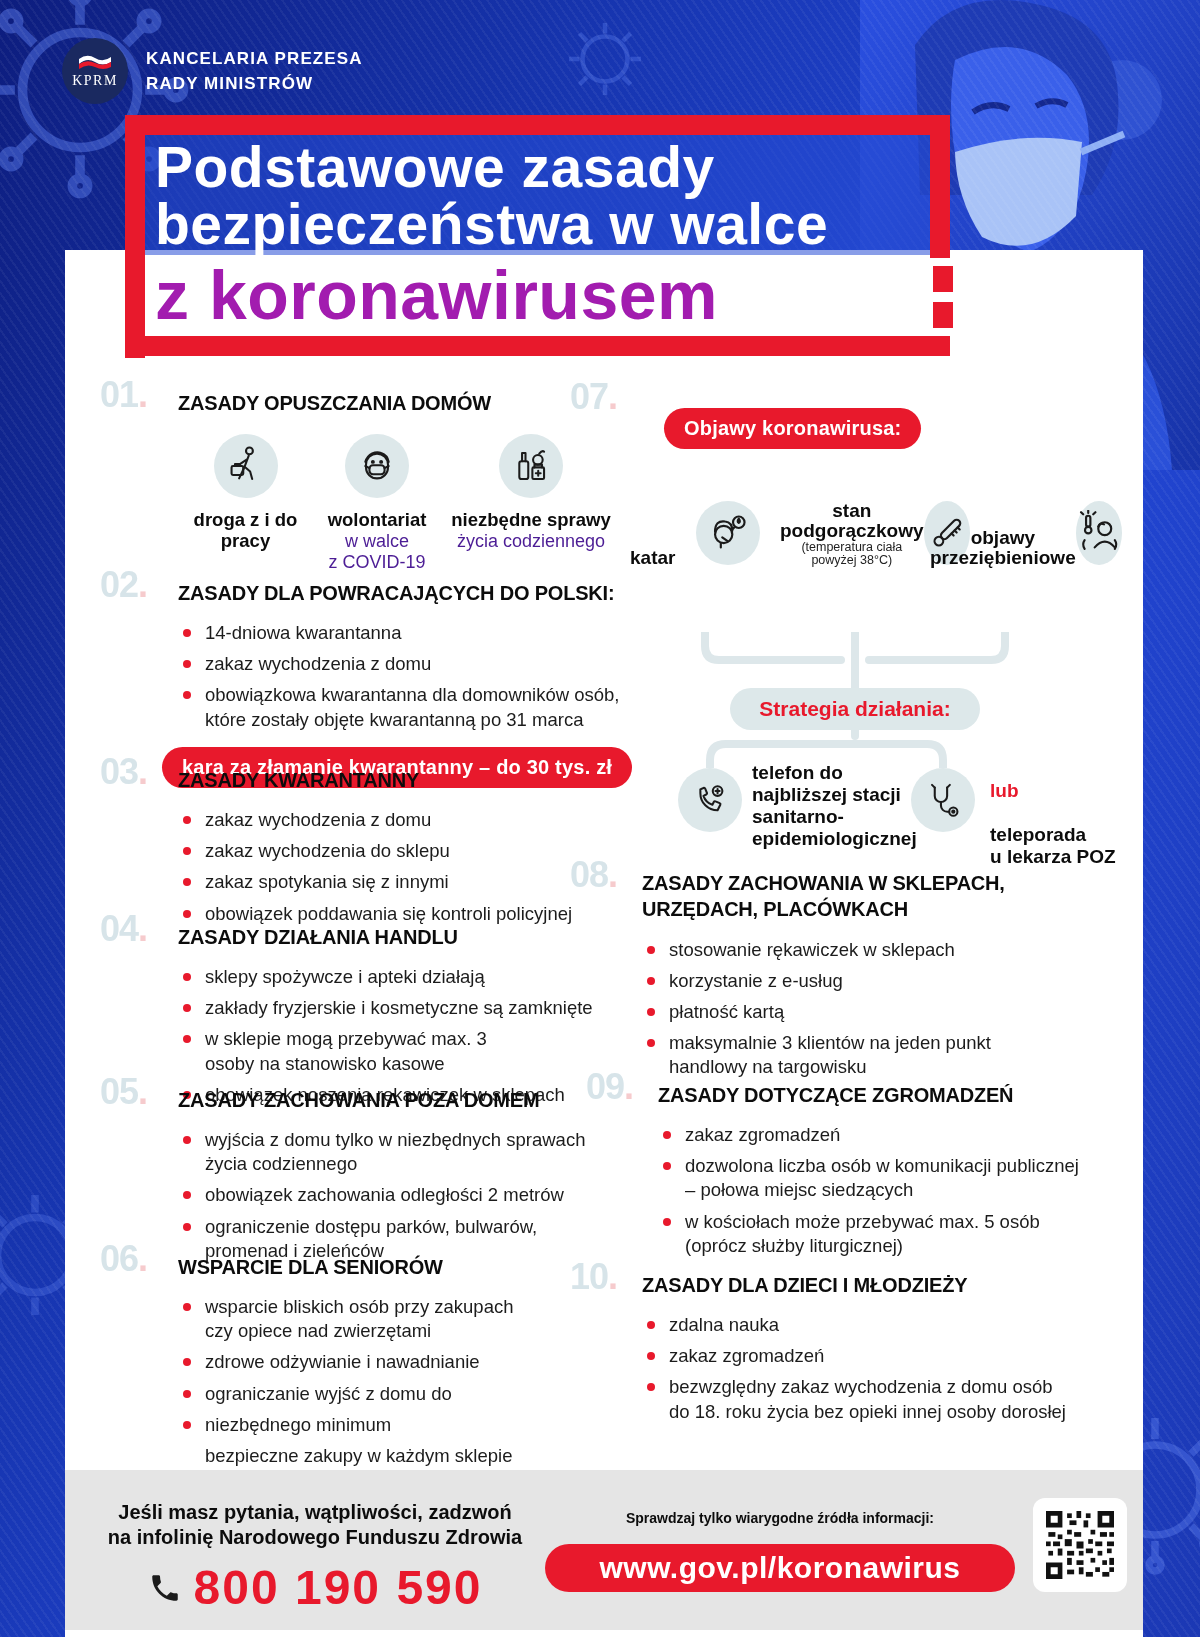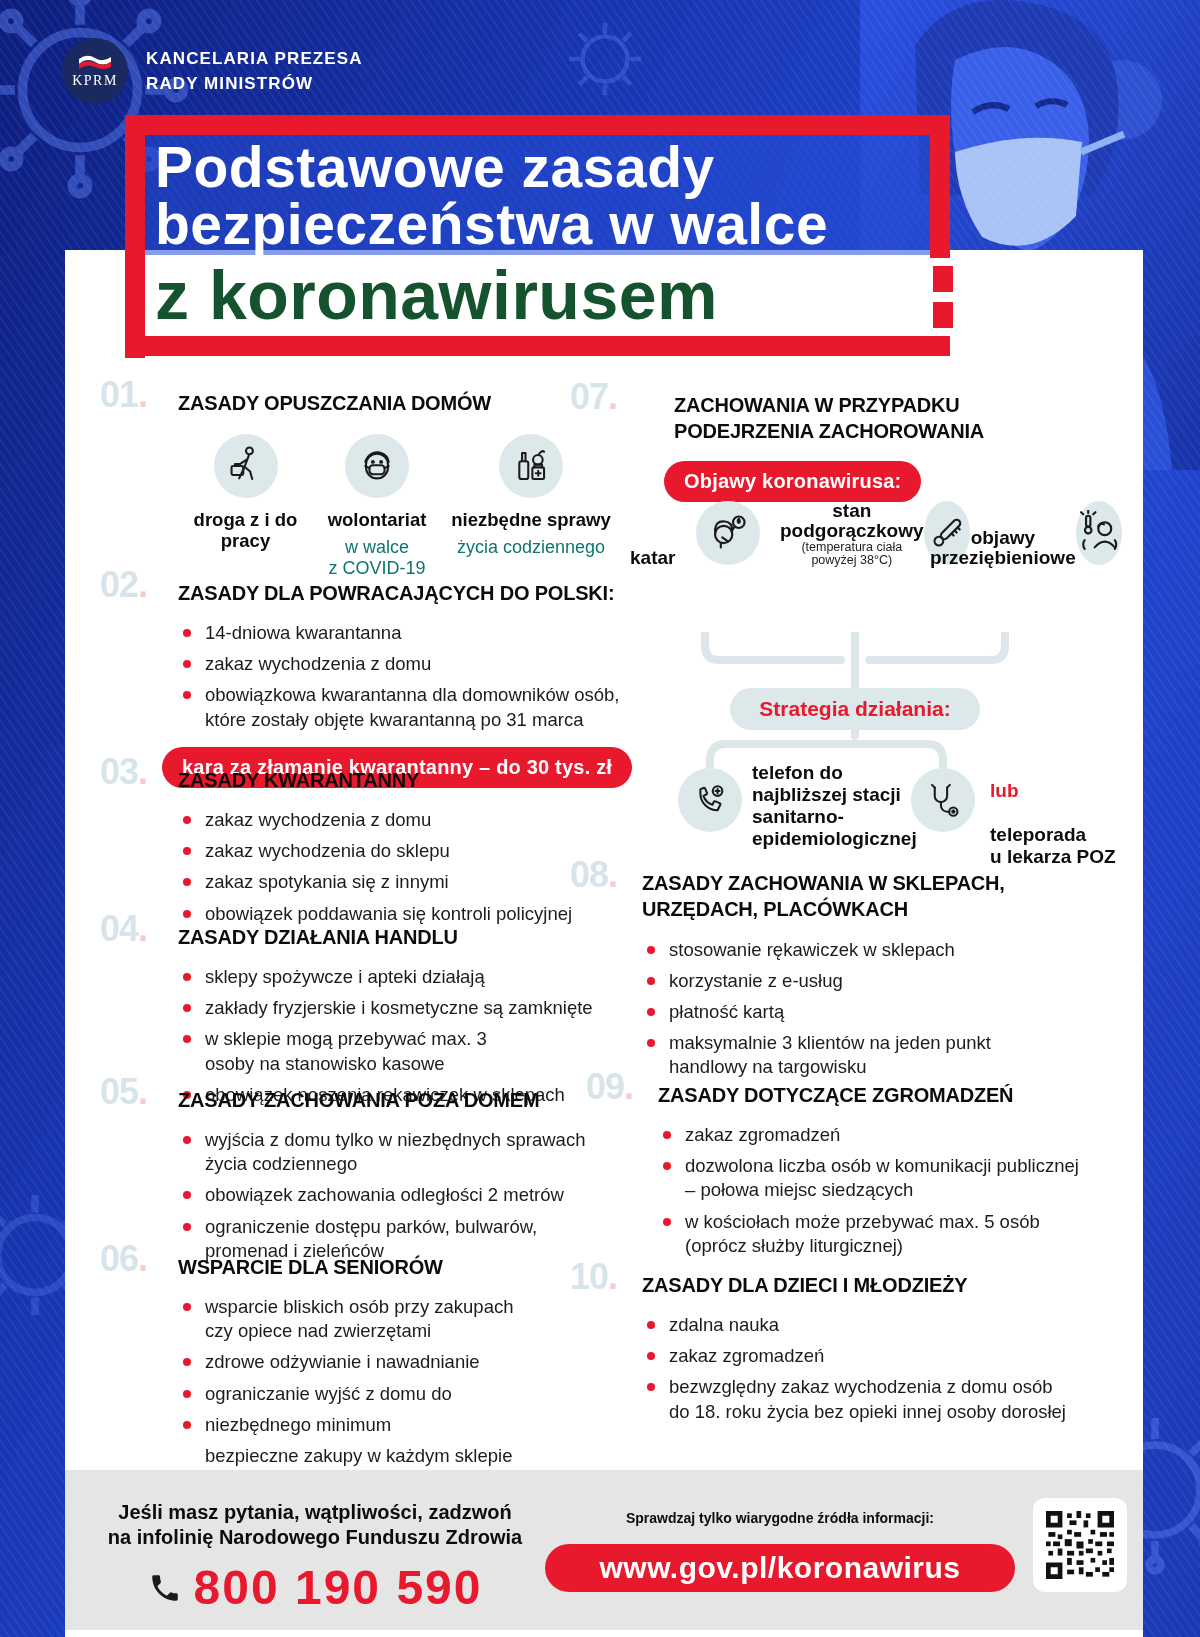--- a/index.html
+++ b/index.html
@@ -21,21 +21,21 @@
   
   .fbar { position:absolute; background:#e8192c; z-index:5; }
   .f-top    { left:125px; top:115px; width:825px; height:20px; }
   .f-left   { left:125px; top:115px; width:20px;  height:243px; }
   .f-right  { left:930px; top:115px; width:20px;  height:143px; }
   .f-bottom { left:125px; top:336px; width:825px; height:20px; z-index:6; }
   .title-blue { position:absolute; left:145px; top:135px; width:785px; height:120px; z-index:3;
                 background:rgba(38,76,214,0.55); padding:4px 0 0 10px; }
   .title-blue .tl { color:#fff; font-weight:800; font-size:57px; line-height:57px; letter-spacing:0.5px; }
   .title-white { position:absolute; left:143px; top:255px; width:1000px; height:83px; background:#fff; z-index:4; }
-  .title-red { position:absolute; left:12px; top:0; color:#14532d; font-weight:800; font-size:68px; line-height:80px; letter-spacing:0.5px; }
+  .title-red { position:absolute; left:12px; top:0; color:#a21caf; font-weight:800; font-size:68px; line-height:80px; letter-spacing:0.5px; }
   .colon-dot { position:absolute; width:20px; height:26px; background:#e8192c; z-index:7; }
   .colon-a { left:933px; top:266px; } .colon-b { left:933px; top:302px; }
 
   
   .card { position:absolute; left:65px; top:250px; width:1078px; height:1387px; background:#fff; z-index:2; overflow:hidden; }
 
   .sec { position:absolute; display:flex; }
   .num { flex:none; font-weight:800; font-size:36px; line-height:0.95; color:#d7e4e9; letter-spacing:-1px; }
   .num .dot { color:#f6cbcd; }
   .numL { width:78px; } .numR { width:72px; }
@@ -52,21 +52,21 @@
   .penalty { margin:8px 0 0 -16px; }
   .objawy { margin:16px 0 0 -10px; }
 
   
   .item-row { display:flex; margin-top:18px; }
   .item { text-align:center; }
   .i1 { width:135px; } .i2 { width:128px; } .i3 { width:180px; }
   .icon-circle { width:64px; height:64px; border-radius:50%; background:#dde8ea; margin:0 auto;
                  display:flex; align-items:center; justify-content:center; }
   .lb-bold { margin-top:12px; font-size:18.5px; font-weight:800; line-height:1.12; white-space:pre-line; color:#0c0c0c; }
-  .lb-rest { font-size:18px; line-height:1.15; white-space:pre-line; color:#0f766e;margin-top:6px; }
+  .lb-rest { font-size:18px; line-height:1.15; white-space:pre-line; color:#4c1d95; }
 
   
   .sec7 { position:absolute; left:505px; top:130px; width:560px; height:480px; }
   .sec7-head { display:flex;gap:32px; }
   .symptom { position:absolute; width:150px; display:flex; flex-direction:row; align-items:center; }
   .sym-txt { height:78px; display:flex; flex-direction:column; justify-content:flex-end; align-items:center; }
   .sym-label { font-size:19px; font-weight:800; text-align:center; line-height:1.05; white-space:pre-line; color:#0c0c0c; }
   .sym-sub { font-size:12.5px; text-align:center; line-height:1.1; white-space:pre-line; color:#222; }
   .symptom .icon-circle { margin-top:8px; }
   .bracket { position:absolute; left:0; }
@@ -309,22 +309,20 @@
         </ul>
         <div class="note">bezpieczne zakupy w każdym sklepie
 od 10:00 do 12:00</div>
       </div>
     </div>
 
     <div class="sec7">
       <div class="sec7-head">
         <div class="num numR"><span>07</span><span class="dot">.</span></div>
         <div class="sec-bodyR" style="padding-top:12px;">
-          <div class="sec-head">ZACHOWANIA W PRZYPADKU
-PODEJRZENIA ZACHOROWANIA</div>
           <div class="red-pill objawy">Objawy koronawirusa:</div>
         </div>
       </div>
 
       <div class="symptom" style="left:60px;top:110px;">
         <div class="sym-txt">
           <div class="sym-label">katar</div>
         </div>
         <div class="icon-circle">
           <svg width="46" height="46" viewBox="0 0 64 64">

